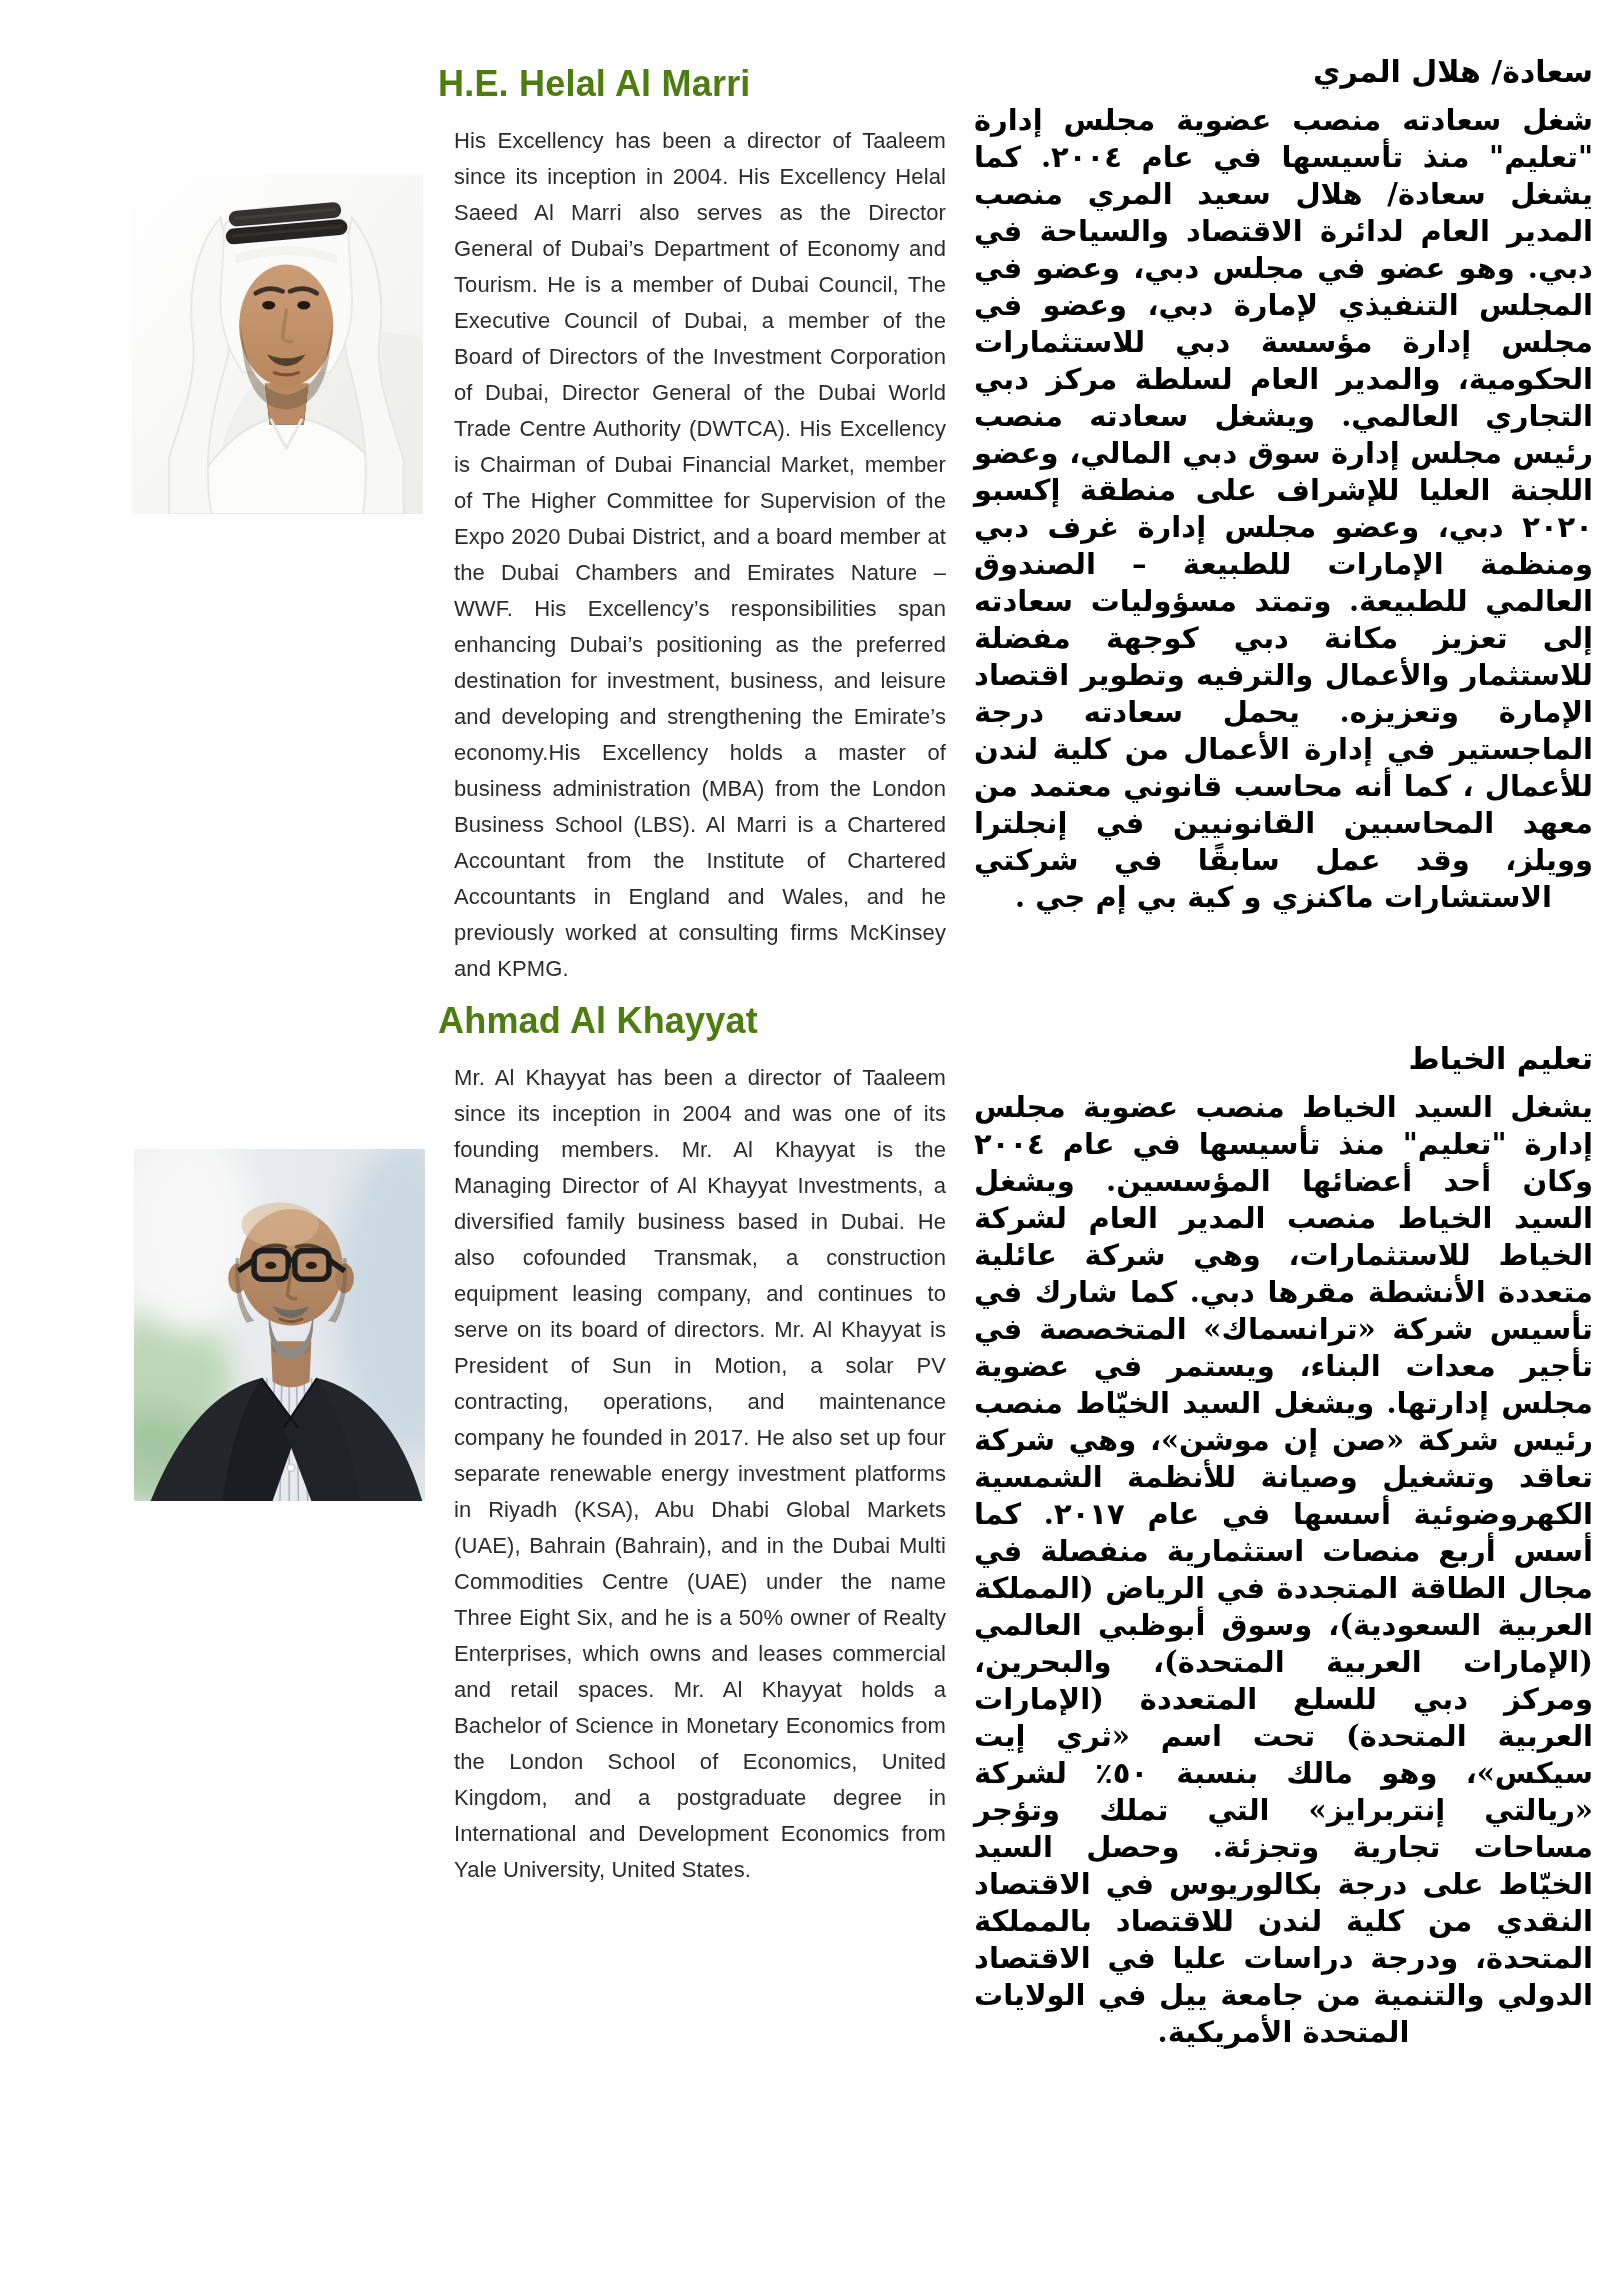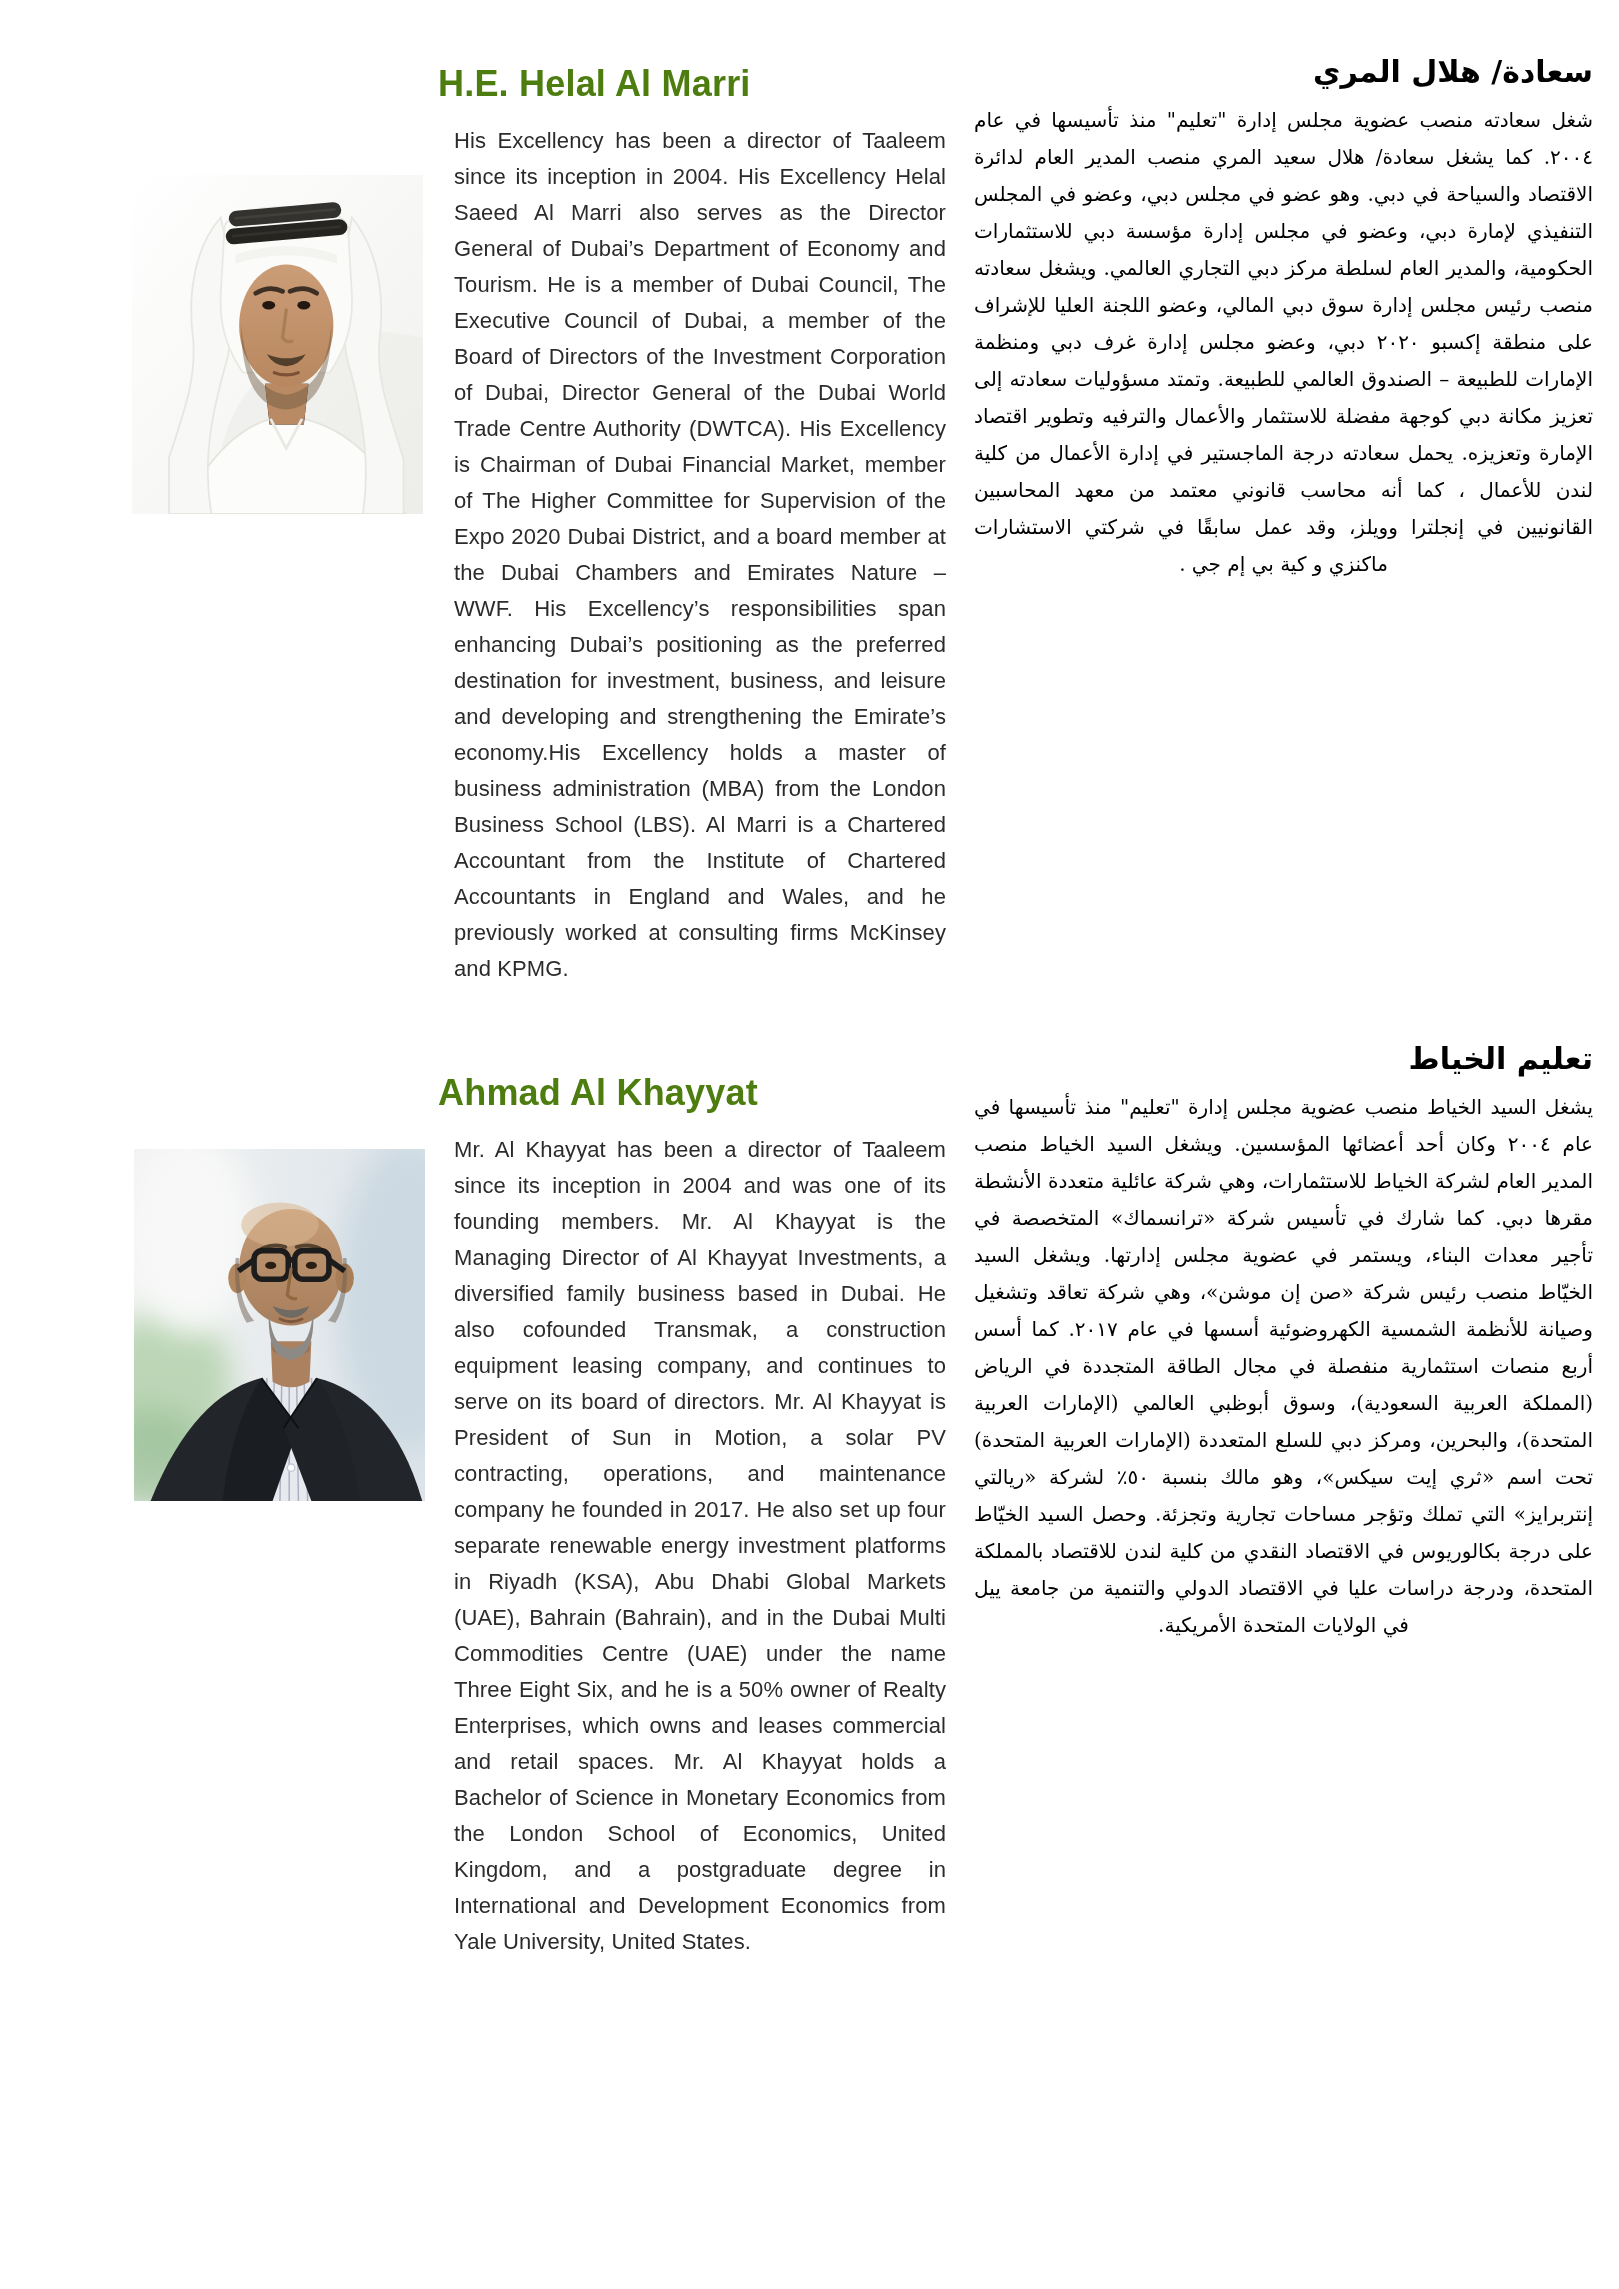--- a/index.html
+++ b/index.html
@@ -24,27 +24,28 @@
     text-align:justify;letter-spacing:0.1px;
   }
   .bio-ar{position:absolute;right:27px;width:619px;direction:rtl;}
   .bio-ar h2{
     margin:0 0 11px 0;
     font-size:30px;line-height:1.3;font-weight:700;color:#000;
     font-family:"DejaVu Serif","DejaVu Sans",serif;
   }
   .bio-ar p{
     margin:0;
-    font-size:20px;line-height:37px;color:#000;
+    font-size:29px;line-height:37px;color:#000;
     text-align:justify;text-align-last:center;
     font-family:"DejaVu Serif","DejaVu Sans",serif;
+    font-weight:bold;
   }
   #en1{top:63px;}
   #ar1{top:52px;}
-  #en2{top:1072px;}
+  #en2{top:1000px;}
   #ar2{top:1039px;}
   
   .photo{position:absolute;overflow:hidden;}
   #photo1{left:132px;top:175px;width:291px;height:339px;}
   #photo2{left:134px;top:1149px;width:291px;height:352px;}
   .photo svg{display:block;width:100%;height:100%;}
 </style>
 </head>
 <body>
 

